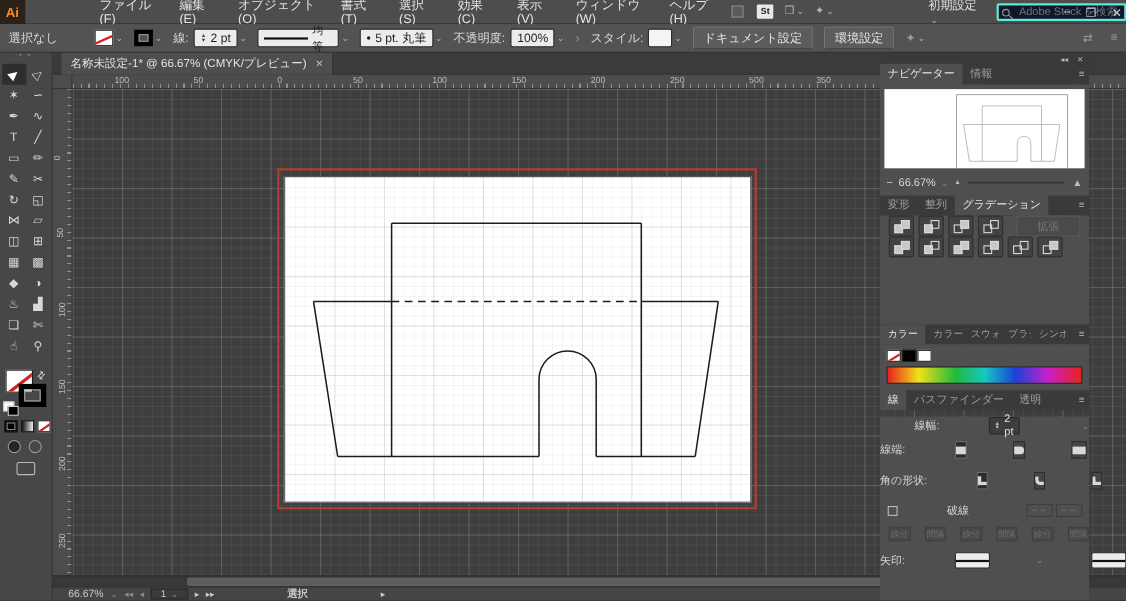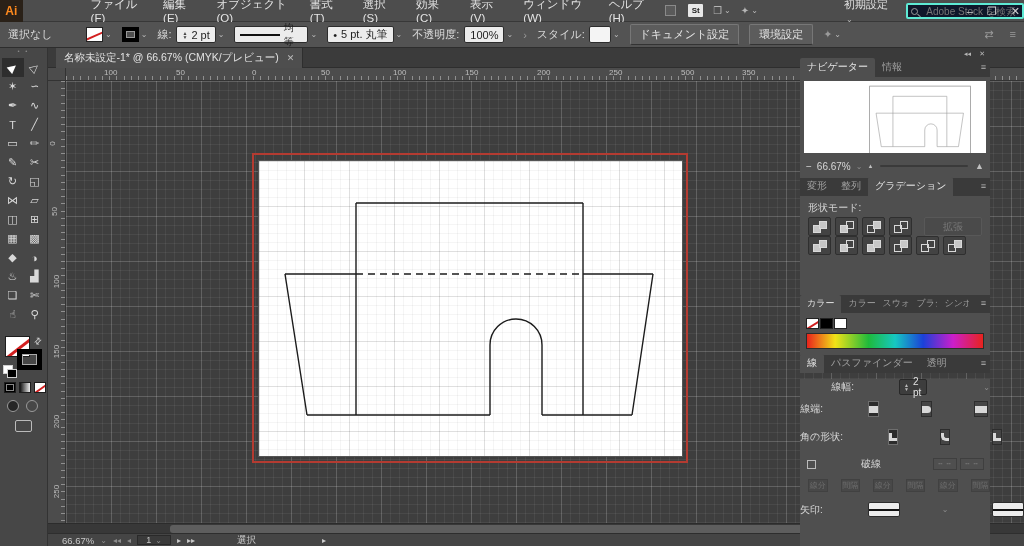--- a/index.html
+++ b/index.html
@@ -92,21 +92,21 @@
     background-size:45px 45px,45px 45px,9px 9px,9px 9px;
     border:1px solid #555;}
   #drawing{position:absolute;left:0;top:0;width:958px;height:442px;}
   
   #hscroll{position:absolute;left:0;top:475px;width:976px;height:10px;background:#383838;border-top:1px solid #2c2c2c;}
   #hscroll .thumb{position:absolute;left:122px;top:1px;width:650px;height:8px;background:#5e5e5e;border-radius:3px;}
   #statusbar{position:absolute;left:0;top:485px;width:976px;height:13px;background:#454545;border-top:1px solid #2e2e2e;display:flex;align-items:center;font-size:9.5px;color:#c9c9c9;gap:6px;}
   #statusbar .zoomv{margin-left:14px;}
   .sb-dim{color:#8c8c8c;font-size:8px;}
   .sb-field{background:#3a3a3a;border:1px solid #2a2a2a;min-width:34px;height:10px;display:flex;align-items:center;justify-content:center;gap:4px;font-size:9px;}
-  #statusbar .toolname{margin-left:36px;}
+  #statusbar .toolname{margin-left:60px;font-weight:bold;}
   #statusbar .sb-arrow{margin-left:60px;color:#cfcfcf;font-size:8px;}
 
   
   #panels{position:absolute;left:800px;top:48px;width:190px;height:498px;}
   .dockbar{height:11px;background:#3a3a3a;display:flex;justify-content:flex-end;align-items:center;gap:8px;padding:0 5px;color:#b5b5b5;font-size:7px;}
   .ptabs{height:18px;background:#3a3a3a;display:flex;align-items:flex-end;font-size:10px;color:#9f9f9f;position:relative;}
   .ptab{padding:2px 7px 3px 7px;white-space:nowrap;overflow:hidden;}
   .ptab.active{background:#4f4f4f;color:#e6e6e6;border-radius:2px 2px 0 0;}
   .pmenu{position:absolute;right:4px;top:3px;color:#b8b8b8;font-size:9px;}
   .pbody{background:#4f4f4f;position:relative;}
@@ -442,21 +442,20 @@
       </div>
     </div>
 
     <div class="ptabs">
       <span class="ptab">変形</span>
       <span class="ptab">整列</span>
       <span class="ptab active">グラデーション</span>
       <span class="pmenu">≡</span>
     </div>
     <div class="pbody" id="pf-body">
-      <div class="pf-label">形状モード:</div>
       <div class="pf-row">
         <span class="pfbtn">
             <span class="ovl">
               <i class="b fill"></i>
               <i class="f fill"></i>
             </span>
           </span>
         <span class="pfbtn">
             <span class="ovl">
               <i class="b fill"></i>

